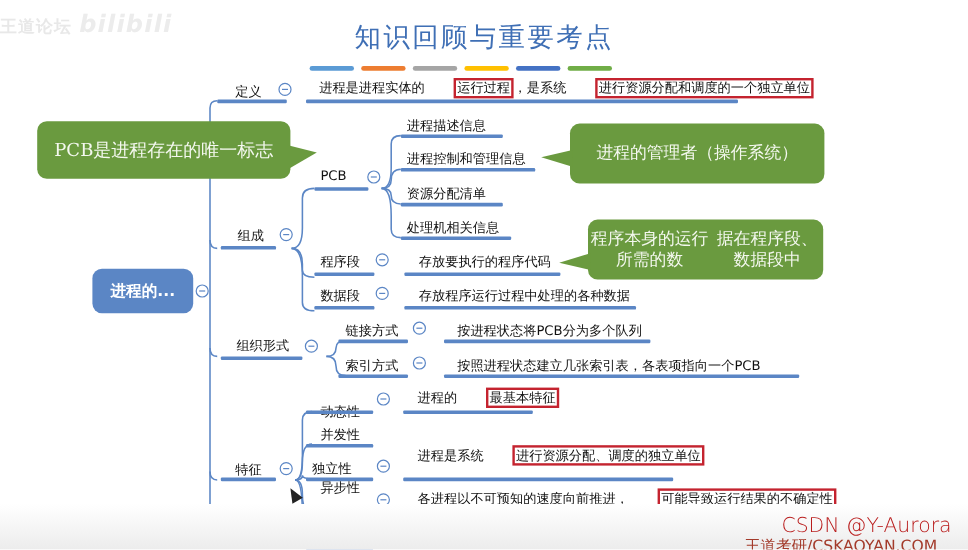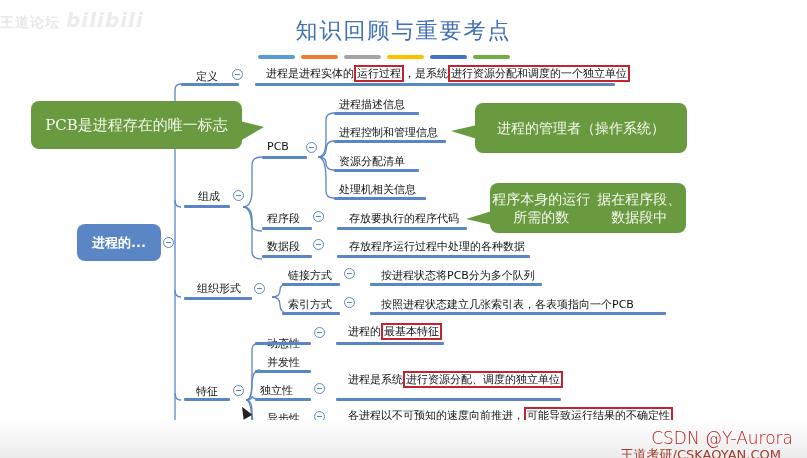--- a/index.html
+++ b/index.html
@@ -8,21 +8,21 @@
   .abs { position: absolute; }
   .watermark-tl { left: 0; top: 8px; font-size: 14px; color: #e8e8e8; font-weight: bold; letter-spacing: 1px; }
   .watermark-tl .bili { font-size: 20px; margin-left: 6px; color: #ececec; font-style: italic; }
   .title { left: 0; width: 807px; top: 16px; text-align: center; font-size: 22px; color: #3f6fb5; letter-spacing: 2px; }
   .bars { left: 258px; top: 55px; display: flex; gap: 6px; }
   .bars span { width: 37px; height: 4px; border-radius: 2px; display: block; }
   .node { position: absolute; font-size: 11px; color: #111; white-space: nowrap; }
   .uline { position: absolute; height: 3px; background: #5b86c5; border-radius: 1px; }
   .toggle { position: absolute; width: 11px; height: 11px; border: 1px solid #5b86c5; border-radius: 50%; background: #fff; }
   .toggle::after { content: ""; position: absolute; left: 2px; right: 2px; top: 4px; height: 1px; background: #5b86c5; }
-  .hl { border: 2px solid #c4232f; padding: 0 1px; }
+  .hl { border: 2px solid #c4232f; padding: 0 1px; margin-left: 24px; }
   .root { left: 77px; top: 224px; width: 84px; height: 37px; background: #5b86c5; border-radius: 8px; color: #fff; font-weight: bold; font-size: 13px; display: flex; align-items: center; justify-content: center; }
   .callout { position: absolute; background: #6a9a3f; color: #f4f8ef; border-radius: 8px; font-family: "DejaVu Serif", serif; text-align: center; display: flex; align-items: center; justify-content: center; }
   .callout .tail { position: absolute; width: 0; height: 0; }
   .footer-grad { left: 0; top: 420px; width: 807px; height: 38px; background: linear-gradient(#ffffff, #ececec); }
   .csdn { right: 14px; top: 428px; font-size: 17px; color: #b91c1c; font-family: "DejaVu Sans", sans-serif; font-weight: 300; }
   .wangdao { right: 26px; top: 446px; font-size: 13px; color: #a33a2a; }
   svg.lines { position: absolute; left: 0; top: 0; }
   .cursor { left: 240px; top: 406px; width: 0; height: 0; border-left: 5px solid transparent; border-right: 5px solid transparent; border-bottom: 12px solid #222; transform: rotate(-30deg); }
 </style>
 </head>
@@ -146,21 +146,21 @@
 <div class="uline" style="left:255px;top:370px;width:56px"></div>
 
 <div class="node" style="left:260px;top:383px">独立性</div>
 <div class="uline" style="left:255px;top:398px;width:56px"></div>
 <div class="toggle" style="left:314px;top:383px"></div>
 <div class="node" style="left:348px;top:372px">
   <span>进程是系统</span><span class="hl">进行资源分配、调度的独立单位</span>
 </div>
 <div class="uline" style="left:336px;top:398px;width:225px"></div>
 
-<div class="node" style="left:267px;top:411px">异步性</div>
+<div class="node" style="left:267px;top:399px">异步性</div>
 <div class="uline" style="left:255px;top:426px;width:56px"></div>
 <div class="toggle" style="left:314px;top:411px"></div>
 <div class="node" style="left:348px;top:408px">
   <span>各进程以不可预知的速度向前推进，</span><span class="hl">可能导致运行结果的不确定性</span>
 </div>
 <div class="uline" style="left:336px;top:426px;width:325px"></div>
 
 <div class="node" style="left:267px;top:440px">结构性</div>
 <div class="uline" style="left:255px;top:455px;width:56px"></div>
 

